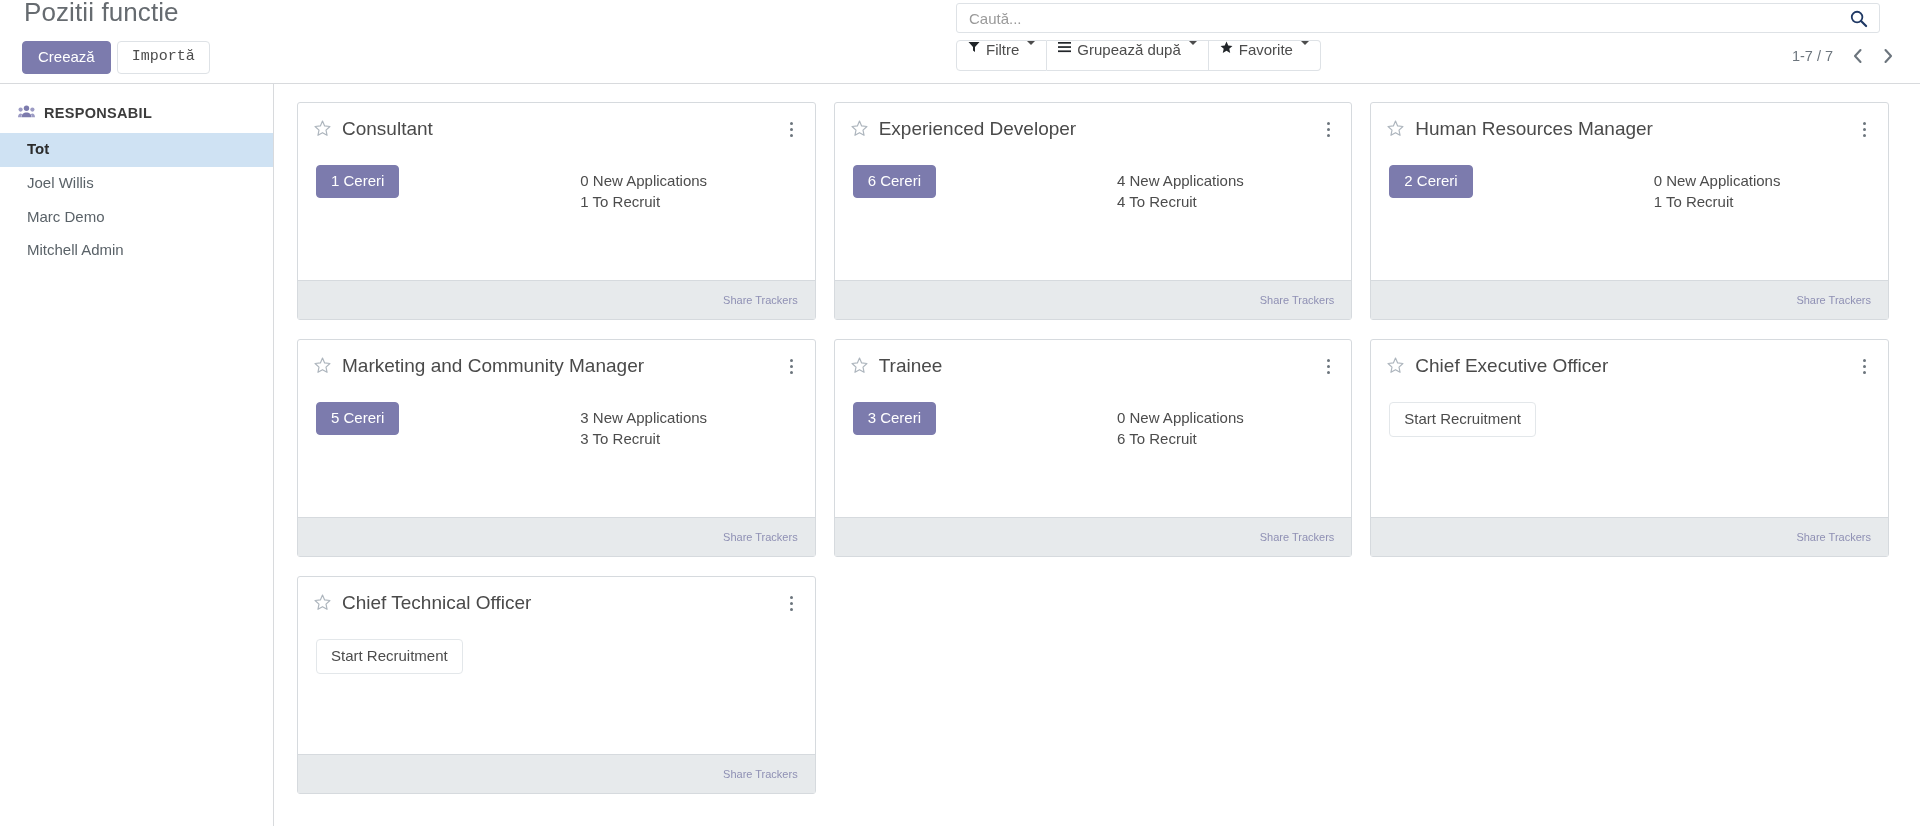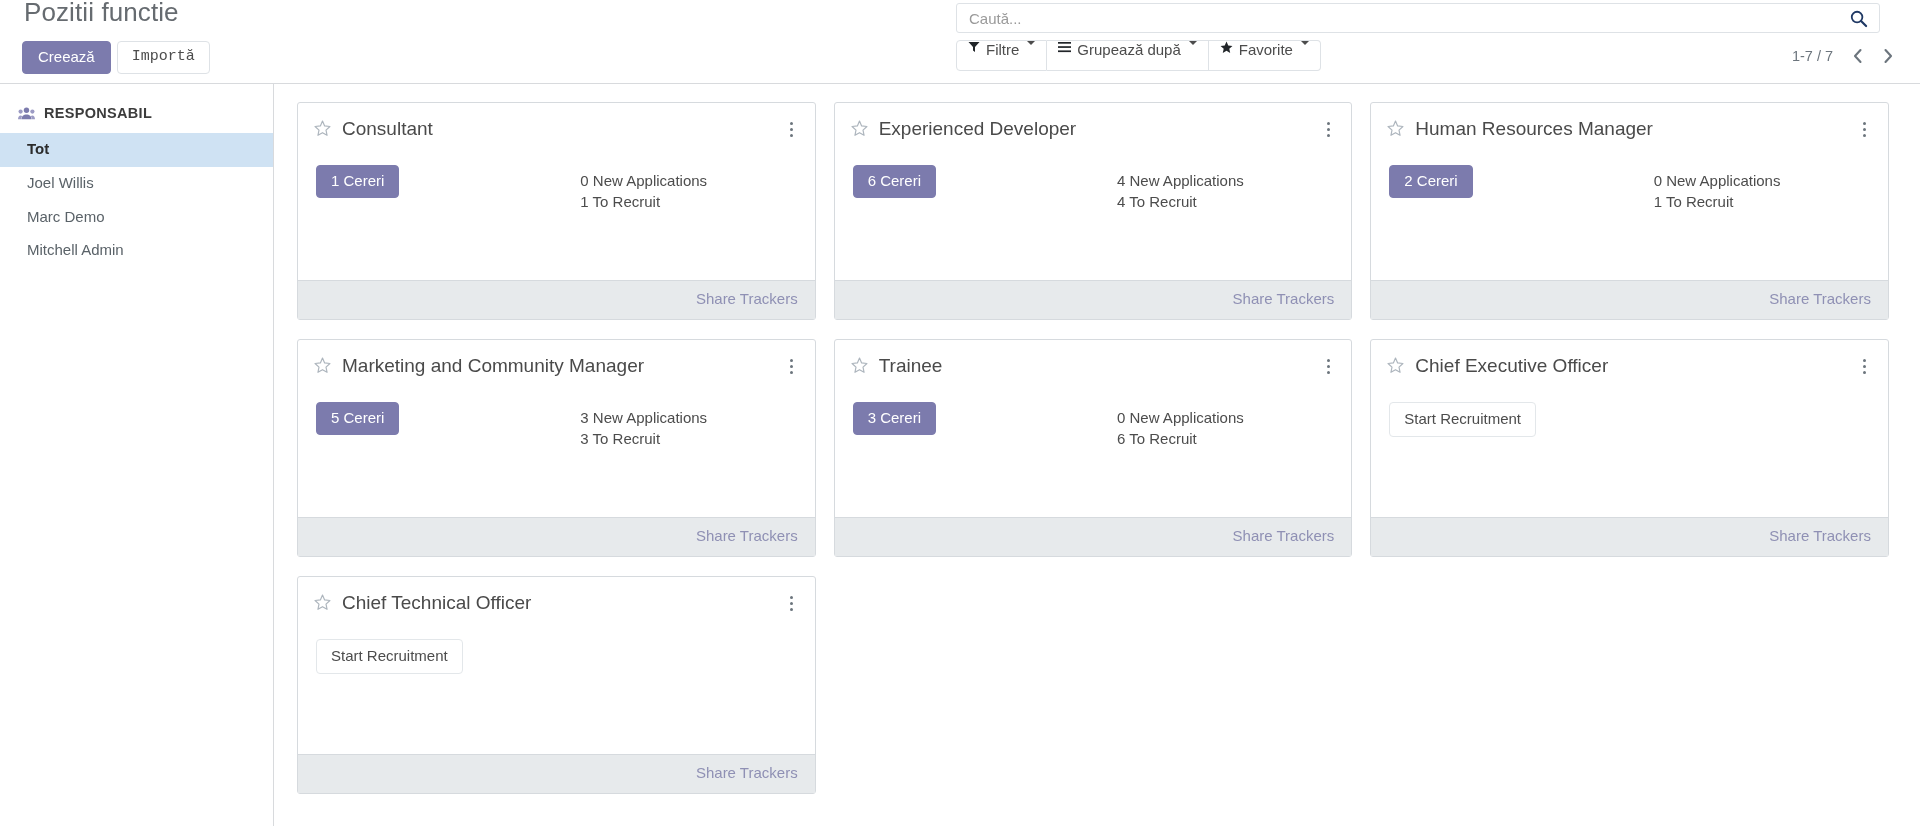--- a/index.html
+++ b/index.html
@@ -140,21 +140,21 @@
 
   
   .sidebar {
     width: 274px;
     flex: 0 0 274px;
     border-right: 1px solid #d8dadd;
     padding-top: 17px;
     background: #ffffff;
   }
   .sidebar-section-title {
-    display: flex; align-items: center; gap: 9px;
+    display: flex; gap: 9px;
     padding: 4px 0 4px 18px;
     font-size: 14.5px;
     font-weight: bold;
     color: #3c3c3c;
     letter-spacing: .3px;
   }
   .sidebar-list { margin-top: 8px; }
   .sidebar-item {
     display: block;
     padding: 7px 0 8px 27px;
@@ -254,21 +254,21 @@
     text-align: center;
   }
   .card-foot {
     background: #e7eaec;
     border-top: 1px solid #d6dade;
     padding: 9px 17px 10px;
     text-align: right;
     min-height: 39px;
   }
   .share-link {
-    font-size: 15px;
+    font-size: 11px;
     color: #8f90b4;
     text-decoration: none;
     cursor: pointer;
   }
   .hidden-col { visibility: hidden; }
 </style>
 </head>
 <body>
 
 <div class="control-panel">

